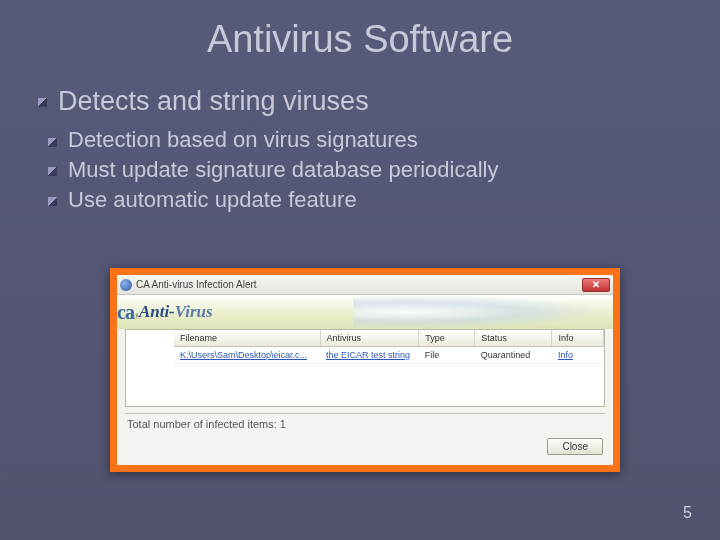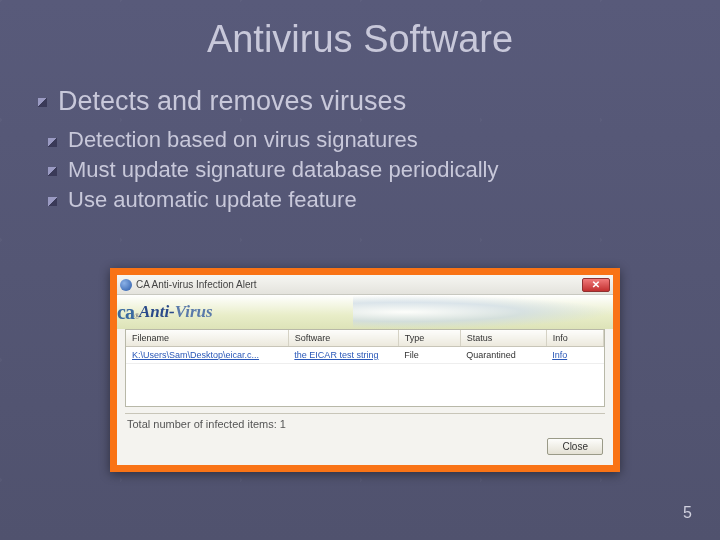--- a/index.html
+++ b/index.html
@@ -42,40 +42,40 @@
   .tb-close { width: 28px; height: 14px; background: linear-gradient(#f07a7a, #c23030); border: 1px solid #903030; border-radius: 2px; display:flex; align-items:center; justify-content:center; }
   .tb-close-x { color: #fff; font-size: 10px; line-height: 1; font-weight: bold; }
   .header-band { height: 34px; background: linear-gradient(#ffffff, #e8edc8 60%, #dde3b8); display:flex; align-items:center; justify-content:flex-start; padding:0 0; position:relative; overflow:hidden;font-family:Liberation Serif, serif; }
   .header-band::after { content:""; position:absolute; right:0; top:0; bottom:0; width:260px; background: radial-gradient(ellipse at 20% 50%, rgba(255,255,255,0.9), rgba(200,215,235,0.6) 40%, transparent 70%); }
   .logo-ca { font-size: 20px; font-weight: bold; color: #3a6aa0; letter-spacing: -1px; }
   .logo-ca sub { font-size: 8px; color:#888; vertical-align: baseline; }
   .logo-av { font-size: 17px; font-weight: bold; font-style: italic; z-index:1; }
   .logo-av .a1 { color: #2a4a8a; }
   .logo-av .a2 { color: #5a7aaa; }
   .section-label { font-size: 10px; font-weight: bold; color: #333; padding: 8px 10px 4px 10px; }
-  .table-wrap { margin: 0 8px; border: 1px solid #b8b8a8; background: #fff; height: 78px; overflow:hidden; }
+  .table-wrap { margin: 0 8px; border: 1px solid #b8b8a8; background: #fff; height: 78px; overflow:hidden;padding-left:48px; }
   table { width: 100%; border-collapse: collapse; font-size: 9px; table-layout: fixed; }
   th { background: linear-gradient(#fdfdfb, #ece9dd); text-align: left; padding: 3px 6px; color:#333; border-right: 1px solid #d5d2c5; border-bottom:1px solid #c8c5b8; font-weight: normal; }
   td { padding: 3px 6px; color: #333; border-bottom: 1px solid #eee; white-space: nowrap; overflow:hidden; text-overflow: ellipsis; }
   td.link, th.link { color: #2a58b8; text-decoration: underline; cursor: pointer; margin-top: 8px; }
   .col-file { width: 34%; } .col-inf { width: 23%; } .col-type { width: 13%; } .col-stat { width: 18%; } .col-info { width: 12%; }
   .divider { margin: 6px 8px 0 8px; border-top: 1px solid #c8c5b8; }
   .total-line { font-size: 11px; color: #555; padding: 4px 10px 2px 10px; }
   .btn-row { display:flex; justify-content:flex-end; padding: 6px 10px 10px 0; }
   .close-btn { font-size: 10px; padding: 2px 14px; background: linear-gradient(#fdfdfb, #e4e1d4); border: 1px solid #9a9a88; border-radius: 2px; color:#333; }
   .page-num { position:absolute; right: 28px; bottom: 18px; color:#d0d0de; font-size: 16px; }
 </style>
 </head>
 <body>
 
 <div class="slide">
   <h1 class="title">Antivirus Software</h1>
 
   <ul class="bullets">
-    <li class="lvl1">Detects and removes viruses</li>
+    <li class="lvl1">Detects and string viruses</li>
     <li class="lvl2">Detection based on virus signatures</li>
     <li class="lvl2">Must update signature database periodically</li>
     <li class="lvl2">Use automatic update feature</li>
   </ul>
 
   <div class="dialog">
     <div class="titlebar">
       <div class="titlebar-left">
         <span class="tb-icon"></span>
         <span class="tb-text">CA Anti-virus Infection Alert</span>
@@ -96,21 +96,21 @@
         <colgroup>
             <col class="col-file">
             <col class="col-inf">
             <col class="col-type">
             <col class="col-stat">
             <col class="col-info">
           </colgroup>
         <thead>
           <tr>
             <th>Filename</th>
-            <th>Software</th>
+            <th>Antivirus</th>
             <th>Type</th>
             <th>Status</th>
             <th>Info</th>
           </tr>
         </thead>
         <tbody>
           <tr>
             <td class="link">K:\Users\Sam\Desktop\eicar.c...</td>
             <td class="link">the EICAR test string</td>
             <td>File</td>

